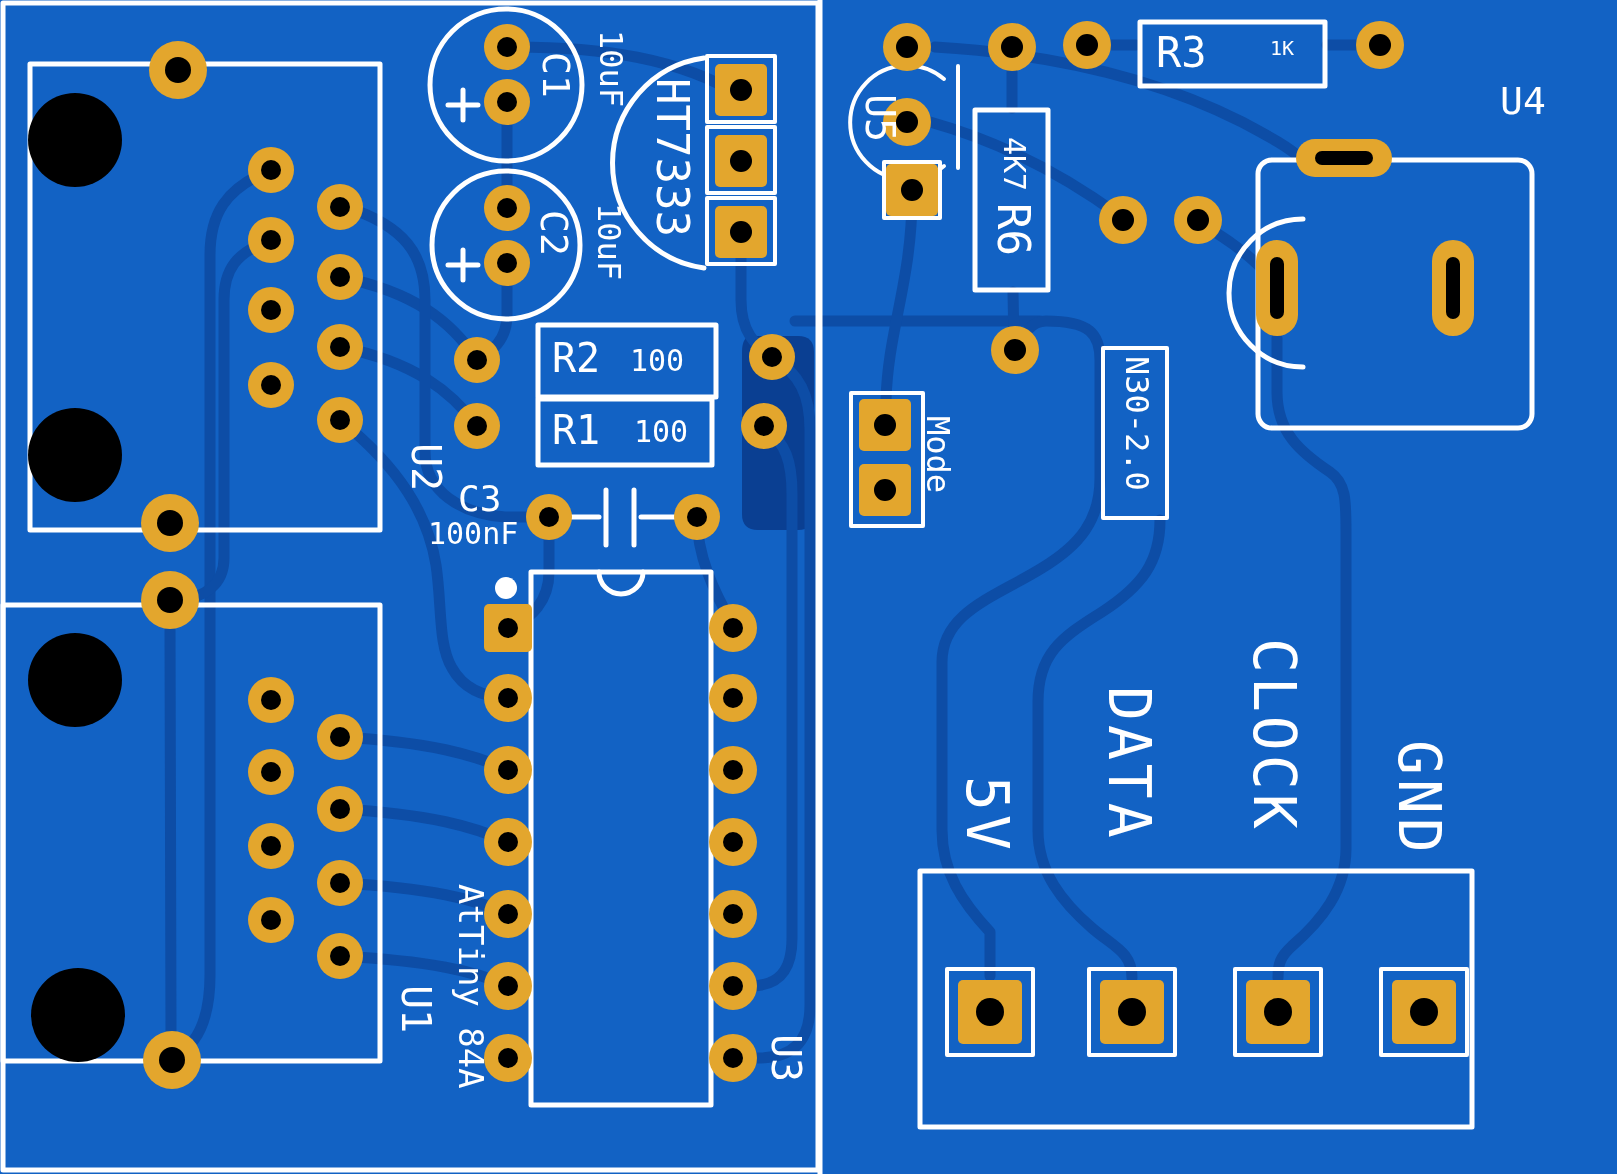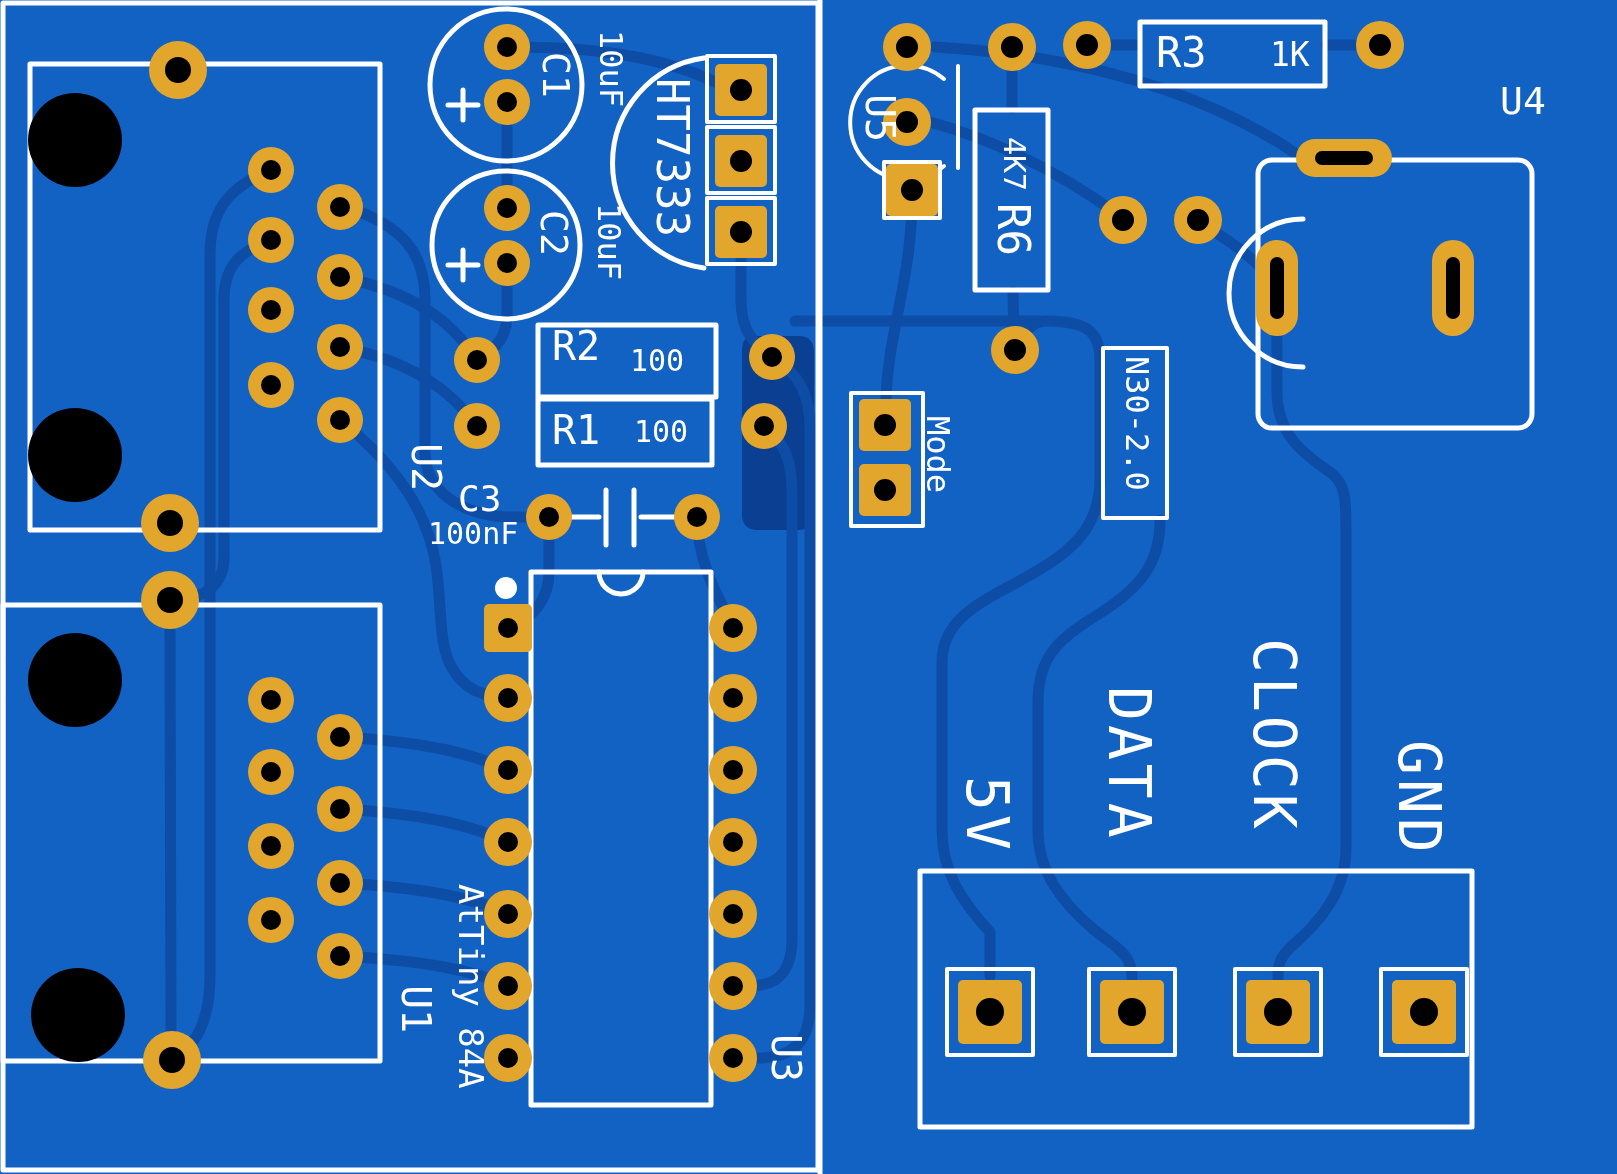--- a/index.html
+++ b/index.html
@@ -301,33 +301,33 @@
       <div class="drill" style="left: 28px; top: 408px; width: 94px; height: 94px;"></div>
       <div class="drill" style="left: 28px; top: 633px; width: 94px; height: 94px;"></div>
       <div class="drill" style="left: 31px; top: 968px; width: 94px; height: 94px;"></div>
     </div>
 
   <div class="lbl vert" style="left:575px;top:52px;font-size:38px">C1</div>
   <div class="lbl vert" style="left:627px;top:30px;font-size:32px">10uF</div>
   <div class="lbl vert" style="left:573px;top:210px;font-size:38px">C2</div>
   <div class="lbl vert" style="left:625px;top:203px;font-size:32px">10uF</div>
   <div class="lbl vert" style="left:694px;top:78px;font-size:44px">HT7333</div>
-  <div class="lbl" style="left:552px;top:326px;font-size:40px">R2</div>
+  <div class="lbl" style="left:552px;top:338px;font-size:40px">R2</div>
   <div class="lbl" style="left:630px;top:346px;font-size:30px">100</div>
   <div class="lbl" style="left:552px;top:410px;font-size:40px">R1</div>
   <div class="lbl" style="left:634px;top:417px;font-size:30px">100</div>
   <div class="lbl" style="left:458px;top:481px;font-size:36px">C3</div>
   <div class="lbl" style="left:428px;top:519px;font-size:30px">100nF</div>
   <div class="lbl vert" style="left:446px;top:443px;font-size:40px">U2</div>
   <div class="lbl vert" style="left:436px;top:985px;font-size:40px">U1</div>
   <div class="lbl vert" style="left:488px;top:884px;font-size:34px">AtTiny 84A</div>
   <div class="lbl vert" style="left:806px;top:1034px;font-size:40px">U3</div>
   <div class="lbl vert" style="left:900px;top:94px;font-size:40px">U5</div>
   <div class="lbl" style="left:1156px;top:32px;font-size:42px">R3</div>
-  <div class="lbl" style="left:1270px;top:38px;font-size:33px">1K</div>
+  <div class="lbl" style="left:1270px;top:38px;font-size:20px">1K</div>
   <div class="lbl" style="left:1500px;top:82px;font-size:38px">U4</div>
   <div class="lbl vert" style="left:1029px;top:137px;font-size:30px">4K7</div>
   <div class="lbl vert" style="left:1035px;top:203px;font-size:44px">R6</div>
   <div class="lbl vert" style="left:954px;top:416px;font-size:32px">Mode</div>
   <div class="lbl vert" style="left:1153px;top:356px;font-size:32px">N30-2.0</div>
   <div class="lbl vert" style="left:1016px;top:776px;font-size:58px;letter-spacing:4px">5V</div>
   <div class="lbl vert" style="left:1158px;top:686px;font-size:58px;letter-spacing:4px">DATA</div>
   <div class="lbl vert" style="left:1303px;top:638px;font-size:58px;letter-spacing:4px">CLOCK</div>
   <div class="lbl vert" style="left:1448px;top:740px;font-size:58px;letter-spacing:4px">GND</div>
 </div>

